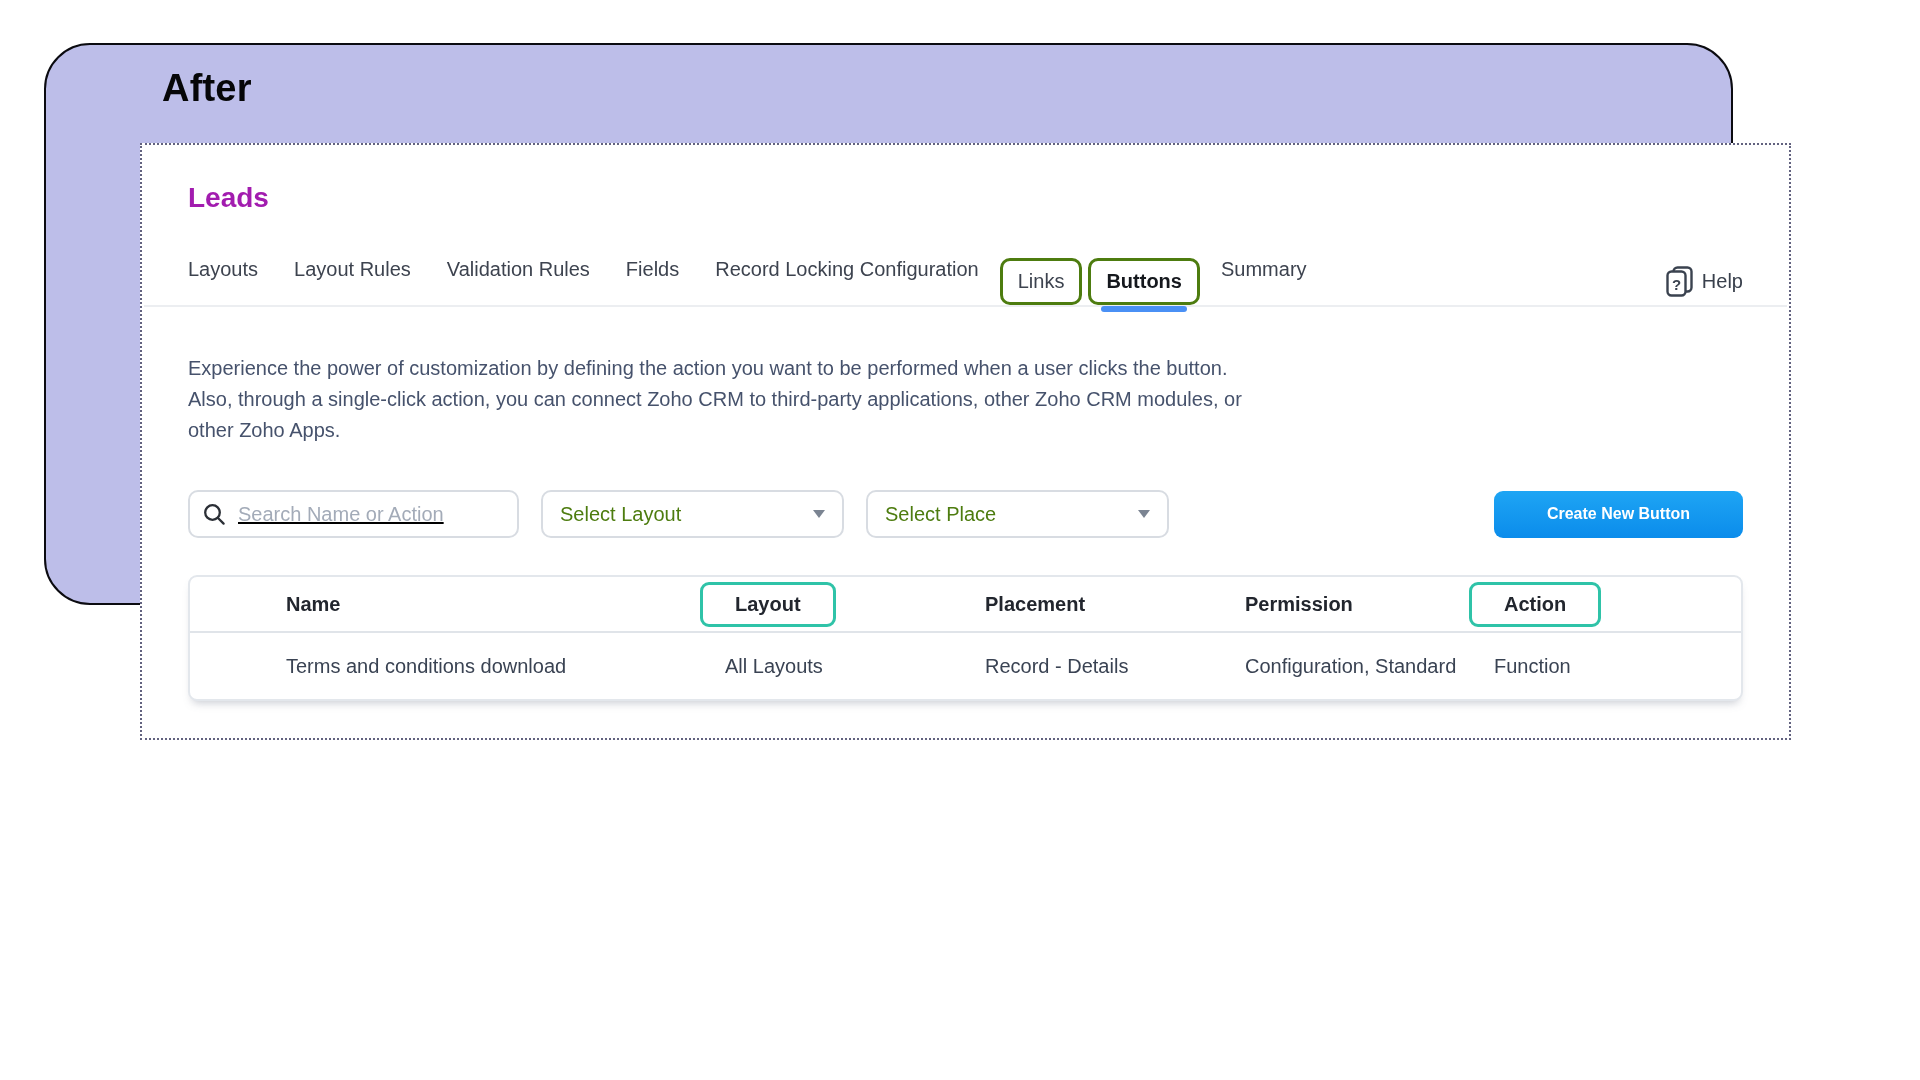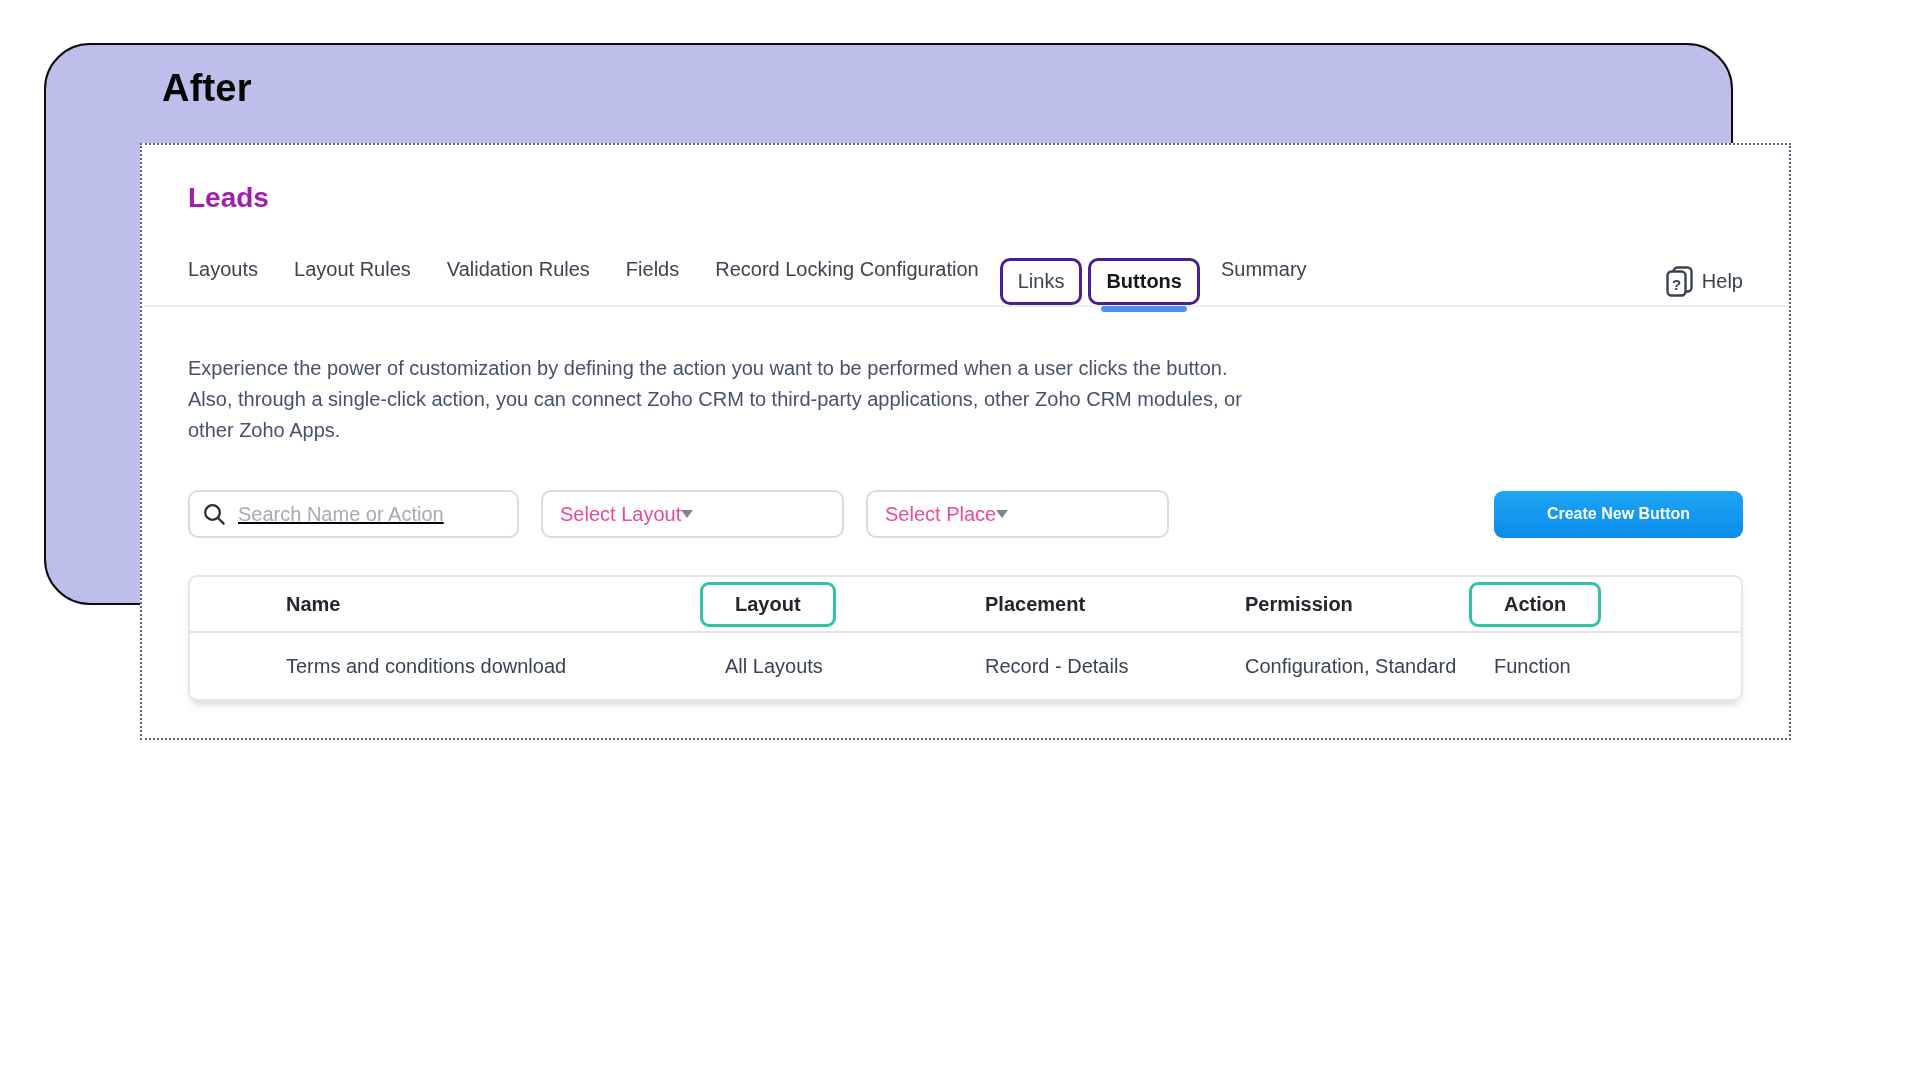--- a/index.html
+++ b/index.html
@@ -53,21 +53,21 @@
     gap: 36px;
   }
   .tab {
     font-size: 20px;
     color: #3d434f;
     white-space: nowrap;
     position: relative;
     cursor: pointer;
   }
   .tab.boxed {
-    border: 3px solid #4c1d95;
+    border: 3px solid #4d7c0f;
     border-radius: 10px;
     padding: 9px 15px;
     margin: 0 -15px;
   }
   .tab.active { font-weight: 700; color: #15181d; }
   .tab.active::after {
     content: "";
     position: absolute;
     left: 50%; transform: translateX(-50%);
     bottom: -10px;
@@ -125,24 +125,25 @@
     width: 100%;
     background: transparent;
   }
   .search-box input::placeholder { color: #a3abb8; }
   .select-box {
     width: 303px; height: 48px;
     border: 2px solid #d8dce2;
     border-radius: 10px;
     display: flex;
     align-items: center;
+    justify-content: space-between;
     padding: 0 17px;
     margin-left: 22px;
     font-size: 20px;
-    color: #ec4899;
+    color: #4d7c0f;
     background: #fff;
     cursor: pointer;
   }
   .caret {
     width: 0; height: 0;
     border-left: 6px solid transparent;
     border-right: 6px solid transparent;
     border-top: 8px solid #7b8492;
   }
   .create-btn {

